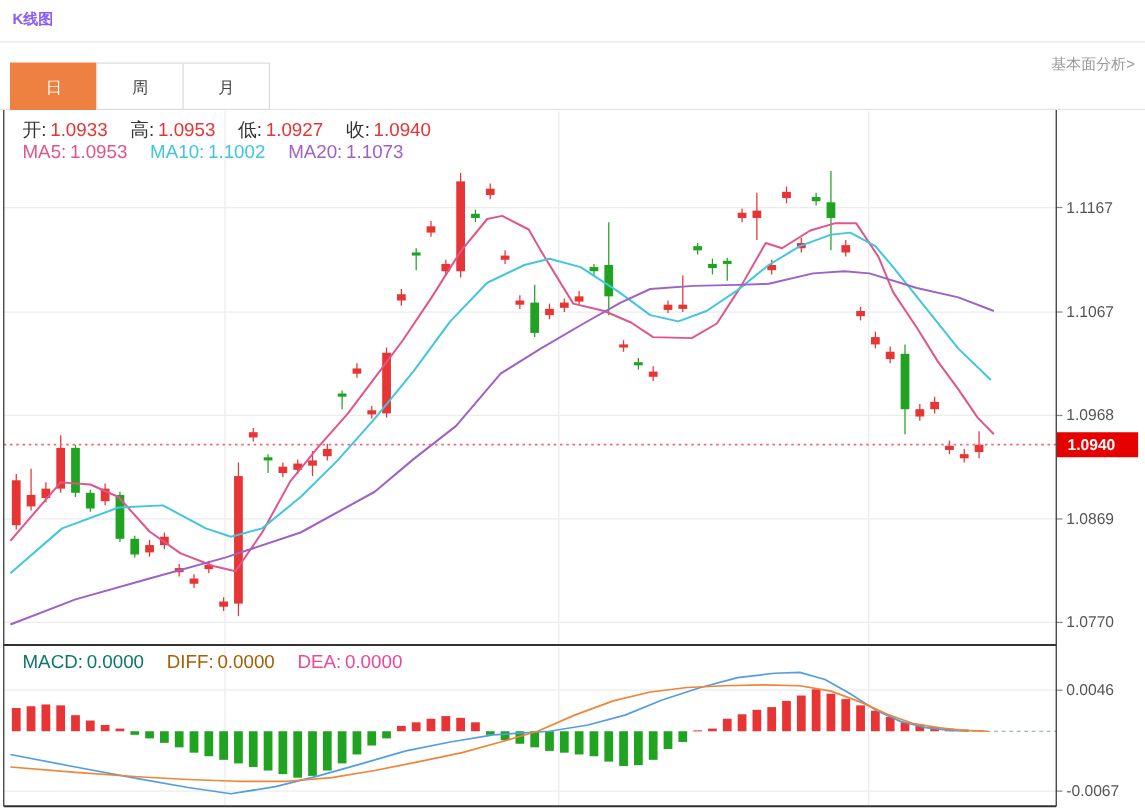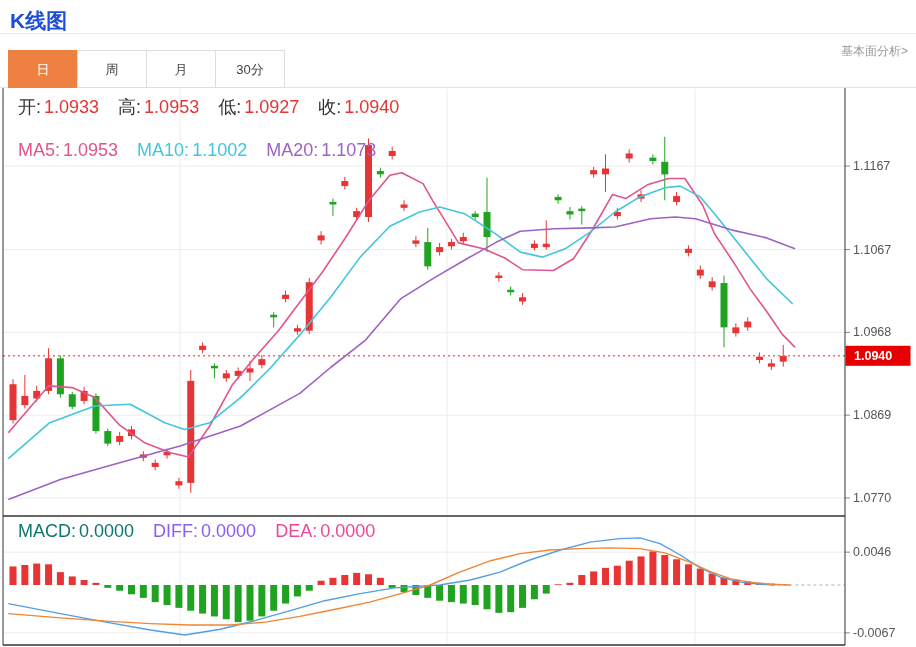--- a/index.html
+++ b/index.html
@@ -1,37 +1,37 @@
 <!DOCTYPE html>
 <html><head>
 <meta charset="utf-8">
 <style>
   html,body{margin:0;padding:0;background:#fff;width:916px;height:647px;overflow:hidden;
     font-family:"Liberation Sans","DejaVu Sans",sans-serif;}
   #stage{position:relative;width:916px;height:647px;background:#fff;}
   #chart-svg{position:absolute;left:0;top:0;}
-  .page-title{position:absolute;left:10px;top:7px;font-size:21px;font-weight:bold;color:#1d4ed8;}
+  .page-title{position:absolute;left:10px;top:7px;font-size:12px;font-weight:bold;color:#8b5cf6;}
   .top-link{position:absolute;right:8px;top:11px;font-size:12px;color:#999;cursor:pointer;text-decoration:none;margin-top:32px;}
   .top-divider{position:absolute;left:0;top:33px;width:916px;border-bottom:1px solid #e8e8e8;}
   .tabbar{position:absolute;left:0;top:50px;width:916px;height:38px;border-bottom:1px solid #e3e3e3;box-sizing:border-box;}
   .tabbar-inner{display:flex;margin-left:8px;height:38px;}
   .tab{width:70px;height:38px;line-height:38px;text-align:center;font-size:13px;color:#444;
     border:1px solid #ddd;box-sizing:border-box;margin-left:-1px;background:#fff;cursor:pointer;}
   .tab:first-child{margin-left:0;}
   .tab.active{color:#fff;border-color:transparent;}
-  .legend{position:absolute;left:18px;font-size:18px;white-space:nowrap;}
+  .legend{position:absolute;left:18px;font-size:15px;white-space:nowrap;}
   .legend .pair{margin-right:14px;}
   .legend .lbl{color:#333;}
   .legend .val{margin-left:3px;}
   .c-red{color:#e53535;}
   .c-ma5{color:#e0558c;}
   .c-ma10{color:#42c6dd;}
   .c-ma20{color:#9e62c3;}
   .c-macd{color:#0f766e;}
-  .c-diff{color:#8b5cf6;}
+  .c-diff{color:#a16207;}
   .c-dea{color:#ec4899;}
 </style>
 </head>
 <body>
 
 <div id="stage">
   <svg id="chart-svg" width="916" height="647">
       <line x1="180" y1="89" x2="180" y2="515" stroke="#ececec" stroke-width="1"></line>
       <line x1="180" y1="518" x2="180" y2="644" stroke="#ececec" stroke-width="1"></line>
       <line x1="447" y1="89" x2="447" y2="515" stroke="#ececec" stroke-width="1"></line>
@@ -290,32 +290,31 @@
 
   <div class="page-title">K线图</div>
   <a class="top-link">基本面分析&gt;</a>
   <div class="top-divider"></div>
 
   <div class="tabbar">
     <div class="tabbar-inner" id="tabs">
         <div class="tab active" style="background: rgb(238, 128, 65);">日</div>
         <div class="tab">周</div>
         <div class="tab">月</div>
-        <div class="tab">30分</div>
       </div>
   </div>
 
   <div class="legend" style="top:95px;">
     <span class="pair"><span class="lbl">开:</span><span class="val c-red">1.0933</span></span>
     <span class="pair"><span class="lbl">高:</span><span class="val c-red">1.0953</span></span>
     <span class="pair"><span class="lbl">低:</span><span class="val c-red">1.0927</span></span>
     <span class="pair"><span class="lbl">收:</span><span class="val c-red">1.0940</span></span>
   </div>
 
-  <div class="legend" style="top:113px;margin-top:27px;">
+  <div class="legend" style="top:113px;">
     <span class="pair c-ma5"><span>MA5:</span><span class="val">1.0953</span></span>
     <span class="pair c-ma10"><span>MA10:</span><span class="val">1.1002</span></span>
     <span class="pair c-ma20"><span>MA20:</span><span class="val">1.1073</span></span>
   </div>
 
   <div class="legend" style="top:521px;">
     <span class="pair c-macd"><span>MACD:</span><span class="val">0.0000</span></span>
     <span class="pair c-diff"><span>DIFF:</span><span class="val">0.0000</span></span>
     <span class="pair c-dea"><span>DEA:</span><span class="val">0.0000</span></span>
   </div>

